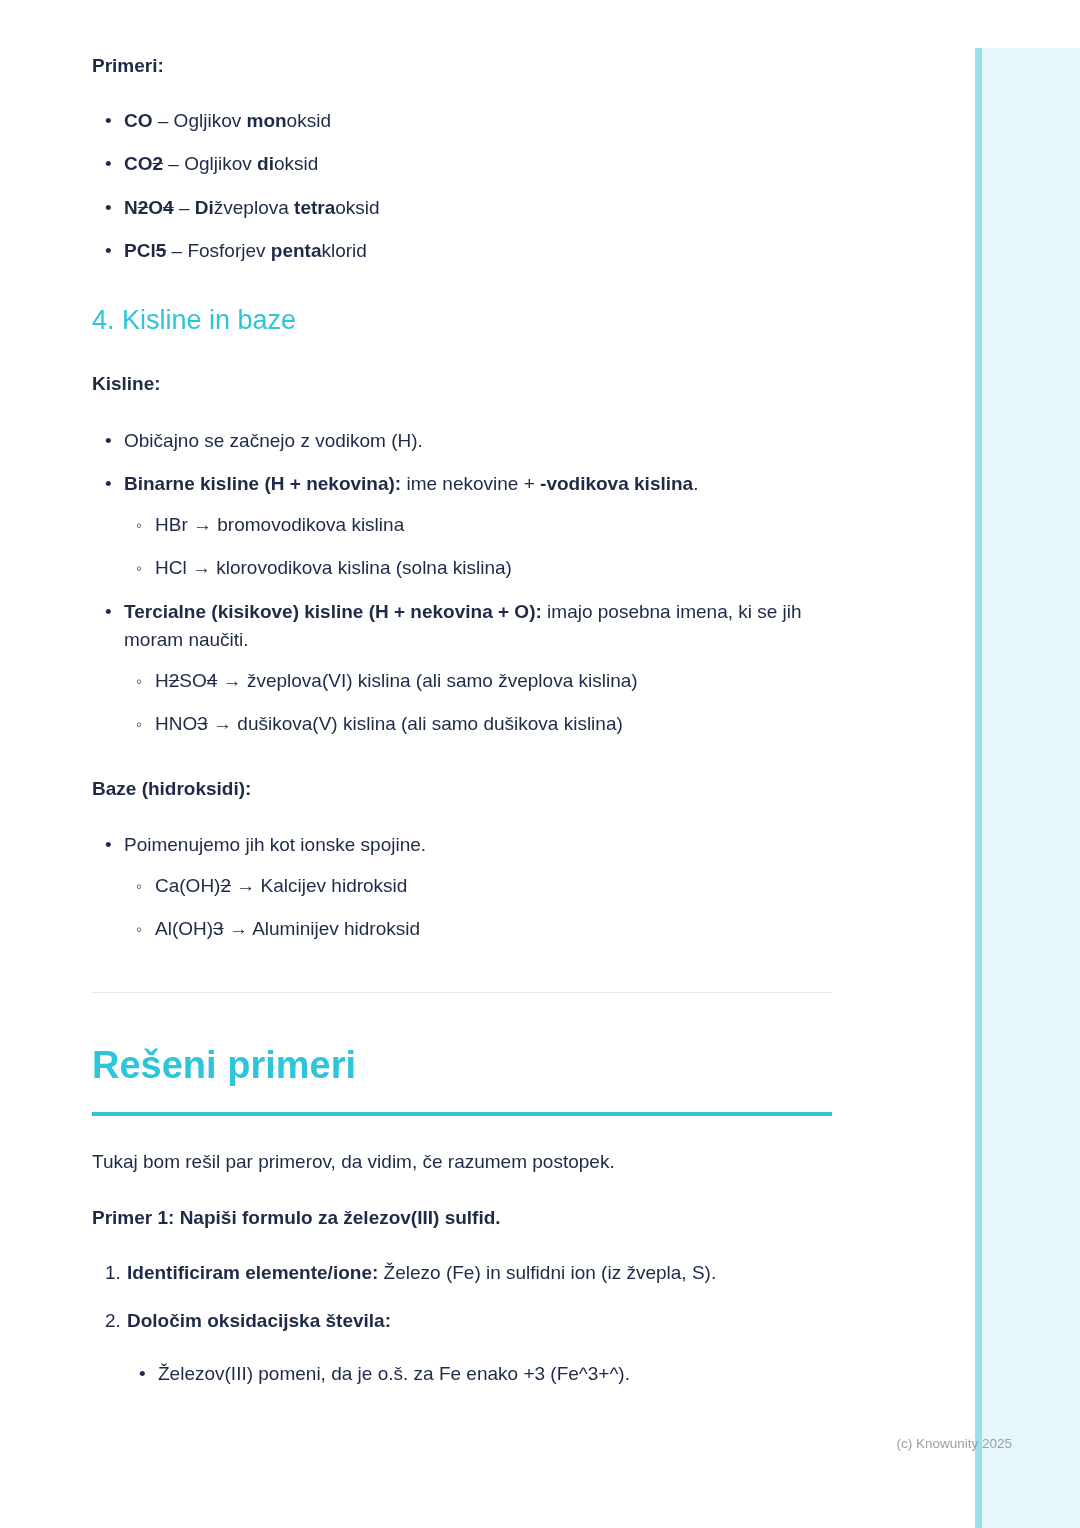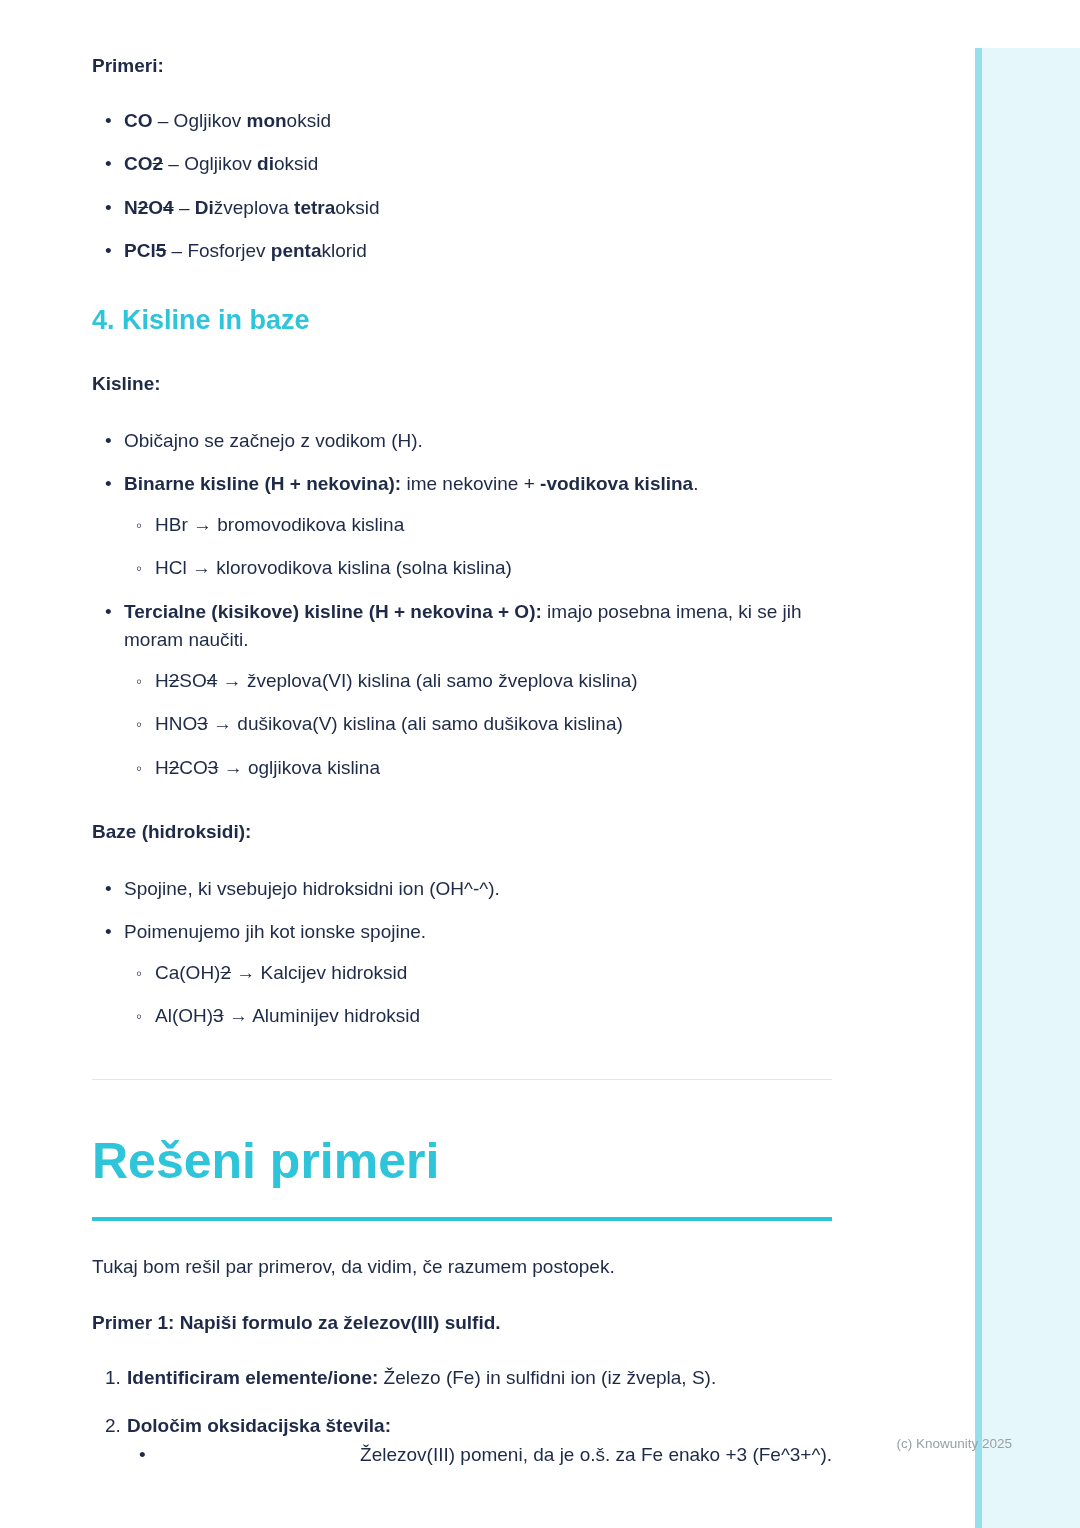--- a/index.html
+++ b/index.html
@@ -31,38 +31,38 @@
   .content{
     position:absolute;left:92px;top:0;
     width:740px;
     padding-top:52px;
   }
   h1,h2,h3,p{margin:0;}
   h3{font-size:19px;font-weight:700;}
   h3.first{margin:0 0 26px 0;}
   h2.accent{
     color:var(--accent);
-    font-size:27px;font-weight:700;
+    font-size:27px;font-weight:400;
     margin:34px 0 30px 0;
   }
   h1.accent{
     color:var(--accent);
-    font-size:50px;font-weight:700;
+    font-size:38px;font-weight:700;
     margin:44px 0 4px 0;
     padding-bottom:18px;
     border-bottom:4px solid var(--accent);
   }
   ul,ol{list-style:none;margin:0;padding:0;}
   ul.l1{padding-left:32px;}
   ul.l1 > li{position:relative;margin-bottom:15px;}
   ul.l1 > li::before{content:"•";position:absolute;left:-19px;}
   ul.l2{padding-left:31px;margin-top:12px;}
   ul.l2 > li{position:relative;margin-bottom:15px;}
   ul.l2 > li::before{content:"◦";position:absolute;left:-19px;font-size:17px;top:2px;}
-  ul.l3{padding-left:31px;margin-top:0;text-align:right;}
+  ul.l3{padding-left:31px;margin-top:24px;}
   ul.l3 > li{position:relative;}
   ul.l3 > li::before{content:"•";position:absolute;left:-19px;}
   ol.steps{padding-left:13px;margin-top:26px;}
   ol.steps > li{position:relative;padding-left:22px;margin-bottom:20px;}
   ol.steps .num{position:absolute;left:0;}
   .b{font-weight:700;}
   .strike{text-decoration:line-through;}
   hr.divider{
     border:none;border-top:1px solid var(--divider);
     margin:48px 0 0 0;width:100%;
@@ -103,29 +103,27 @@
       <ul class="l2">
         <li><span><span>HBr → bromovodikova kislina</span></span></li>
         <li><span><span>HCl → klorovodikova kislina (solna kislina)</span></span></li>
       </ul>
     </li>
     <li>
       <span><span class="b">Tercialne (kisikove) kisline (H + nekovina + O):</span><span> imajo posebna imena, ki se jih moram naučiti.</span></span>
       <ul class="l2">
         <li><span><span>H</span><span class="strike">2</span><span>SO</span><span class="strike">4</span><span> → žveplova(VI) kislina (ali samo žveplova kislina)</span></span></li>
         <li><span><span>HNO</span><span class="strike">3</span><span> → dušikova(V) kislina (ali samo dušikova kislina)</span></span></li>
-        <li><span><span>H</span><span class="strike">2</span><span>CO</span><span class="strike">3</span><span> → ogljikova kislina</span></span></li>
       </ul>
     </li>
   </ul>
 
   <h3 class="section-label after-list">Baze (hidroksidi):</h3>
 
   <ul class="l1">
-    <li><span><span>Spojine, ki vsebujejo hidroksidni ion (OH^-^).</span></span></li>
     <li>
       <span><span>Poimenujemo jih kot ionske spojine.</span></span>
       <ul class="l2">
         <li><span><span>Ca(OH)</span><span class="strike">2</span><span> → Kalcijev hidroksid</span></span></li>
         <li><span><span>Al(OH)</span><span class="strike">3</span><span> → Aluminijev hidroksid</span></span></li>
       </ul>
     </li>
   </ul>
 
   <hr class="divider">

